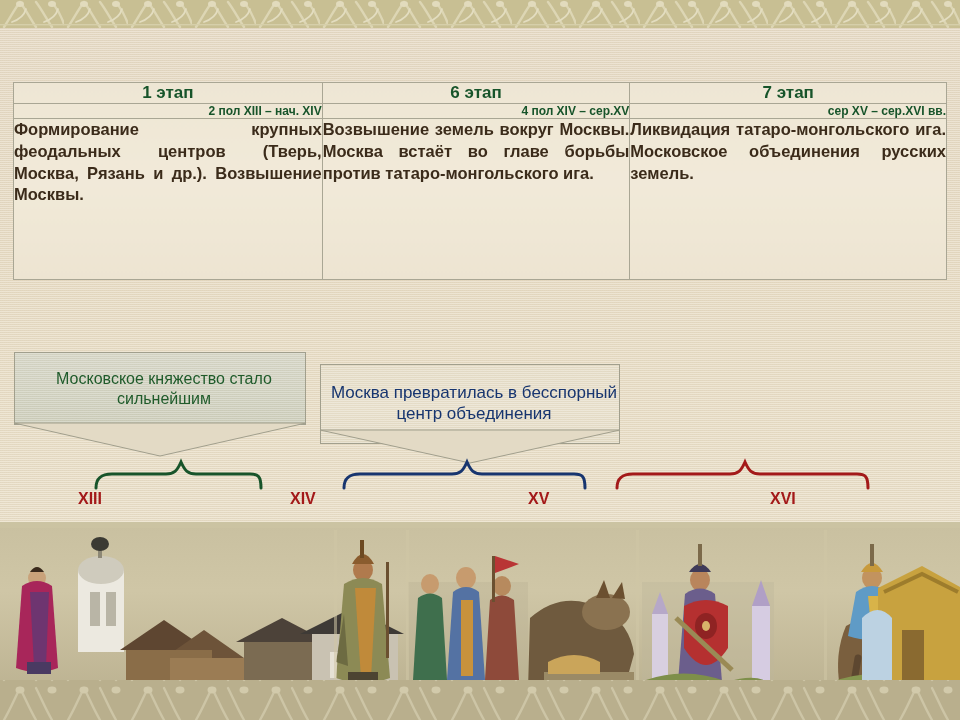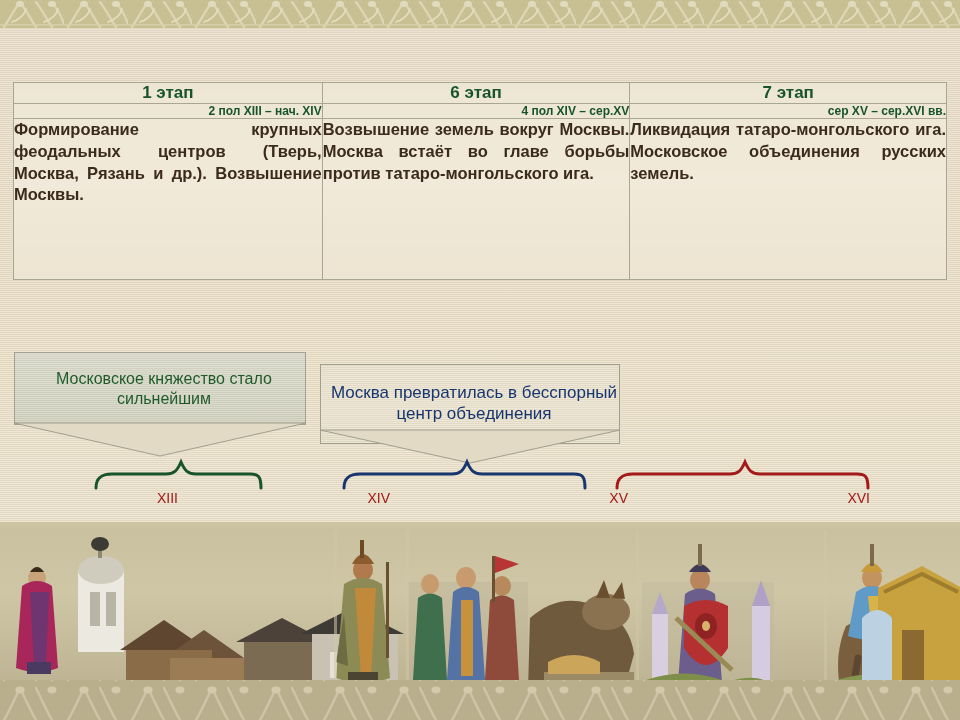--- a/index.html
+++ b/index.html
@@ -135,22 +135,22 @@
         rgba(160,145,110,.06) 1px,
         rgba(160,145,110,.06) 2px),
       linear-gradient(180deg,#e6dec9 0%,#e9e1cd 55%,#e4dcc6 100%);
   }
 
   
   #timeline{position:absolute;left:0;top:452px;width:960px;height:70px;}
   #timeline svg{display:block;}
   .century{
     position:absolute;
-    font-size:14px;font-weight:normal;color:#a31919;
-    text-align:right;
+    font-size:16px;font-weight:bold;color:#a31919;
+    text-align:left;
   }
 
   
   #picture-strip{
     position:absolute;left:0;top:522px;width:960px;height:198px;
     overflow:hidden;
     background:linear-gradient(180deg,#c7bd9a 0%,#cdc4a3 22%,#bdb392 70%,#b5ab8a 100%);
   }
   #picture-strip svg{display:block;}
 </style>

